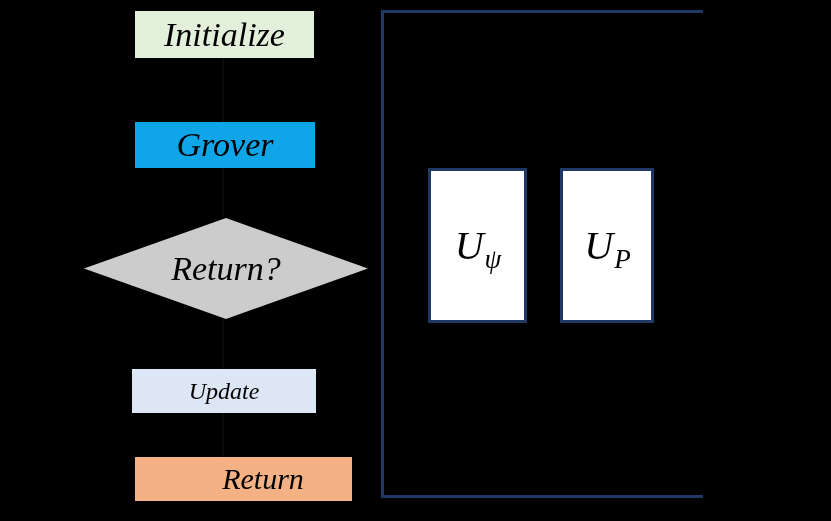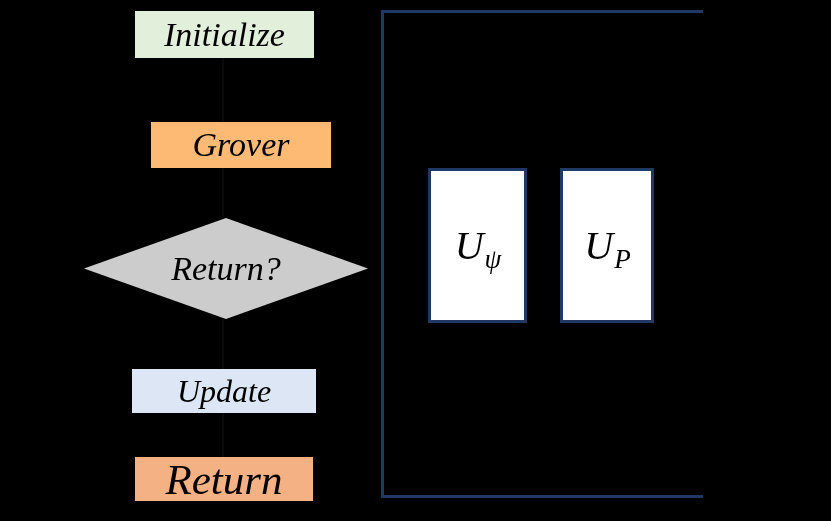--- a/index.html
+++ b/index.html
@@ -37,41 +37,41 @@
     height: 47px;
     background: #e2efda;
     font-size: 34px;
   }
 
   .node-grover {
     left: 135px;
     top: 122px;
     width: 180px;
     height: 46px;
-    background: #fdba74;
+    background: #0ea5e9;
     font-size: 34px;
-    margin-left: 16px;
   }
 
   .node-update {
     left: 132px;
     top: 369px;
     width: 184px;
     height: 44px;
     background: #dce6f4;
-    font-size: 32px;
+    font-size: 24px;
   }
 
   .node-return {
     left: 135px;
     top: 457px;
     width: 178px;
     height: 44px;
     background: #f4b183;
-    font-size: 43px;
+    font-size: 30px;
+    padding-left: 39px;
   }
 
   
   .decision {
     position: absolute;
     left: 84px;
     top: 218px;
     width: 284px;
     height: 101px;
   }

